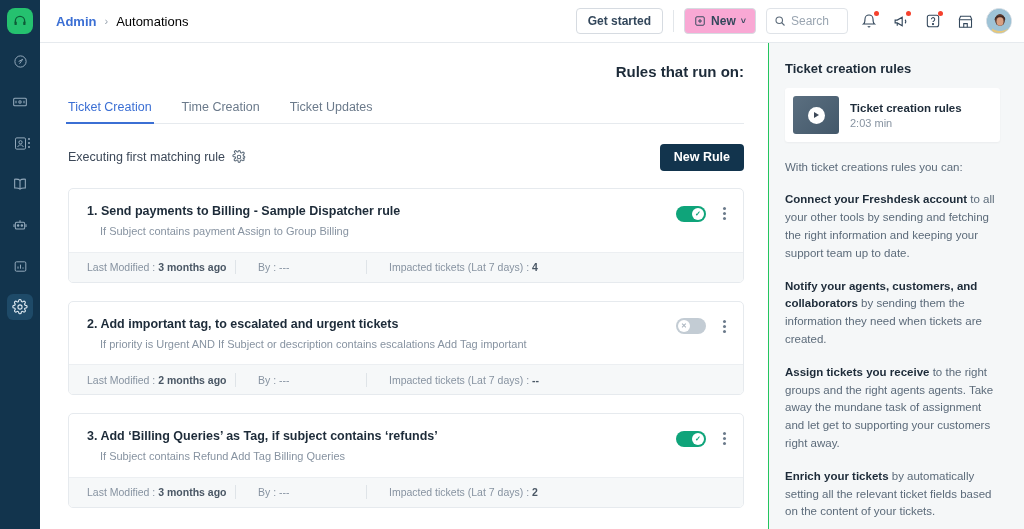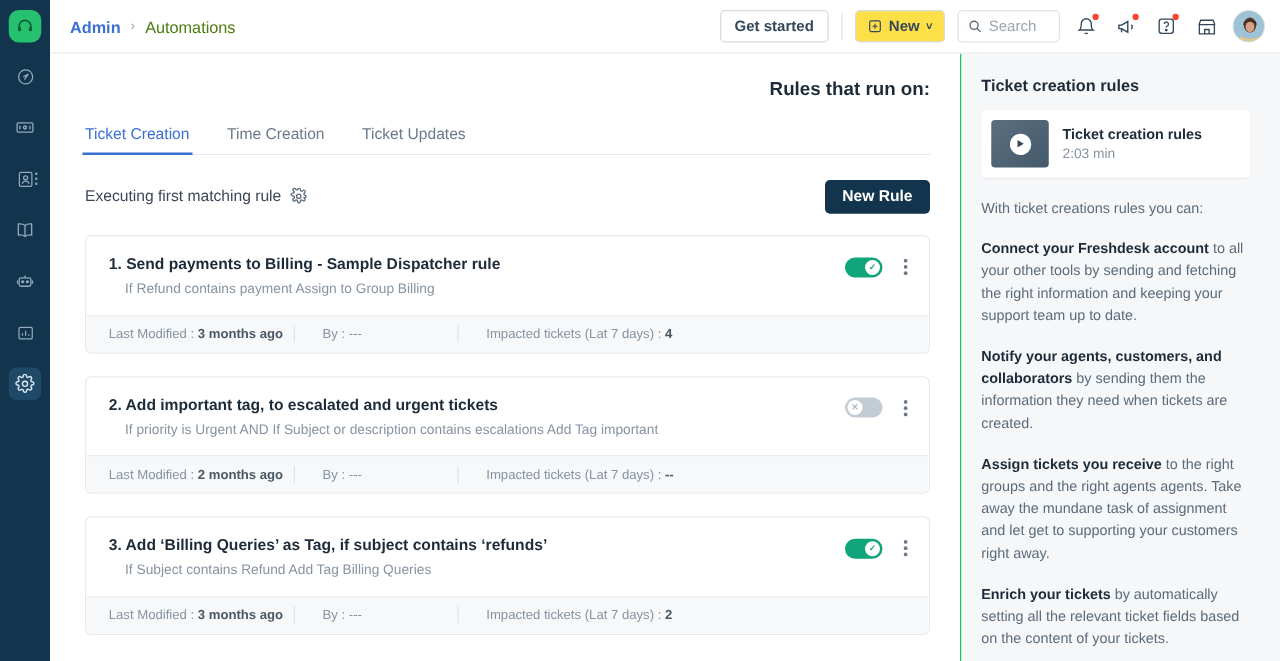--- a/index.html
+++ b/index.html
@@ -37,31 +37,31 @@
   
   .right-col { flex: 1; display: flex; flex-direction: column; min-width: 0; }
   .topbar {
     height: 43px; flex: 0 0 43px; background: #fff;
     border-bottom: 1px solid #e6eaee;
     display: flex; align-items: center; padding: 0 12px 0 16px;
   }
   .crumbs { display: flex; align-items: center; gap: 8px; font-size: 13px; }
   .crumb-link { color: #3b6fd4; font-weight: 700; cursor: pointer; }
   .crumb-sep { color: #9aa5b1; font-size: 11px; }
-  .crumb-cur { color: #4d7c0f; font-size: 13px; }
+  .crumb-cur { color: #000000; font-size: 13px; }
   .topbar-right { margin-left: auto; display: flex; align-items: center; gap: 10px; }
   .btn-outline {
     border: 1px solid #d6dbe1; border-radius: 4px; background: #fff;
     height: 26px; padding: 0 11px; font-size: 12px; font-weight: 700;
     color: #33475b; cursor: pointer; display:flex; align-items:center;
     font-family: "Liberation Sans", sans-serif;
   }
   .vsep { width: 1px; height: 22px; background: #e2e6ea; }
   .btn-new {
-    border: 1px solid #d6dbe1; border-radius: 4px; background: #fde047;
+    border: 1px solid #d6dbe1; border-radius: 4px; background: #f9a8d4;
     height: 26px; padding: 0 9px; font-size: 12px; font-weight: 700;
     color: #33475b; cursor: pointer; display: flex; align-items: center; gap: 5px;
   }
   .search-box {
     border: 1px solid #dfe3e8; border-radius: 4px; background: #fff;
     height: 26px; width: 82px; display: flex; align-items: center; gap: 5px;
     padding: 0 7px; cursor: text;
   }
   .search-box span { font-size: 12px; color: #9aa5b1; }
   .hicon { position: relative; width: 22px; height: 22px; display:flex; align-items:center; justify-content:center; color:#33475b; cursor:pointer;}
@@ -344,21 +344,21 @@
 
         <div class="rules">
 
           <div class="rule-card">
             <div class="rule-top">
               <div class="rule-texts">
                 <div class="rule-title">
                   <span>1.</span>
                   <span>Send payments to Billing - Sample Dispatcher rule</span>
                 </div>
-                <div class="rule-desc">If Refund contains payment Assign to Group Billing</div>
+                <div class="rule-desc">If Subject contains payment Assign to Group Billing</div>
               </div>
               <div class="rule-actions">
                 <div class="toggle on">
                   <span class="knob">✓</span>
                 </div>
                 <div class="kebab">
                     <i></i>
                     <i></i>
                     <i></i>
                   </div>

